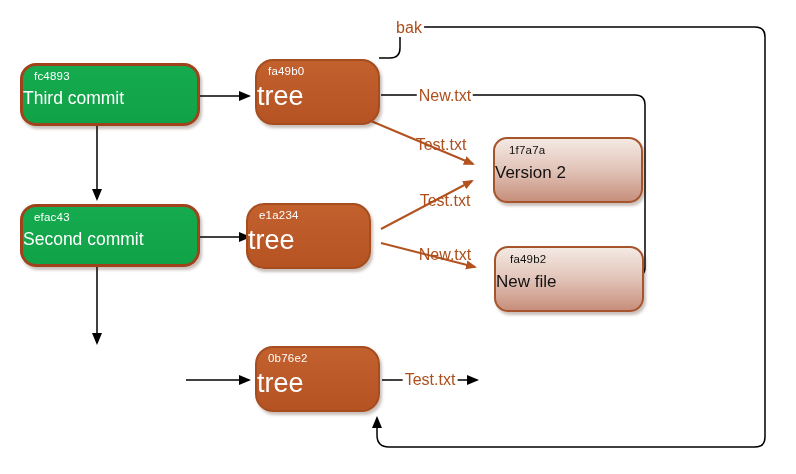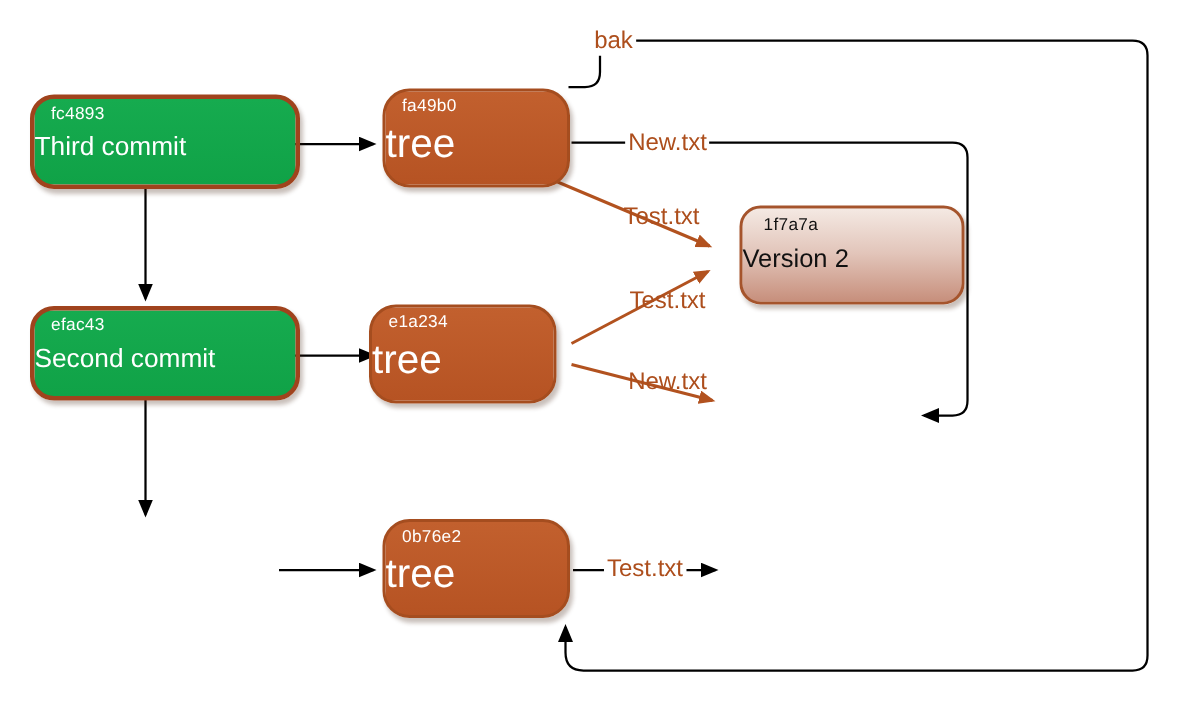--- a/index.html
+++ b/index.html
@@ -94,20 +94,24 @@
   </div>
   <div class="node tree" style="left:255px;top:346px">
     <div class="hash">0b76e2</div>
     <div class="node-title">tree</div>
   </div>
 
   <div class="node blob" style="left:481px;top:137px">
     <div class="hash">1f7a7a</div>
     <div class="node-title">Version 2</div>
   </div>
+  <div class="node blob" style="left:482px;top:246px">
+    <div class="hash">fa49b2</div>
+    <div class="node-title">New file</div>
+  </div>
 
   <div class="elabel bg" style="left:409px;top:28px">bak</div>
   <div class="elabel bg" style="left:445px;top:96px">New.txt</div>
   <div class="elabel" style="left:441px;top:145px">Test.txt</div>
   <div class="elabel" style="left:445px;top:201px">Test.txt</div>
   <div class="elabel" style="left:445px;top:255px">New.txt</div>
   <div class="elabel bg" style="left:430px;top:380px">Test.txt</div>
 
 </div>
 

